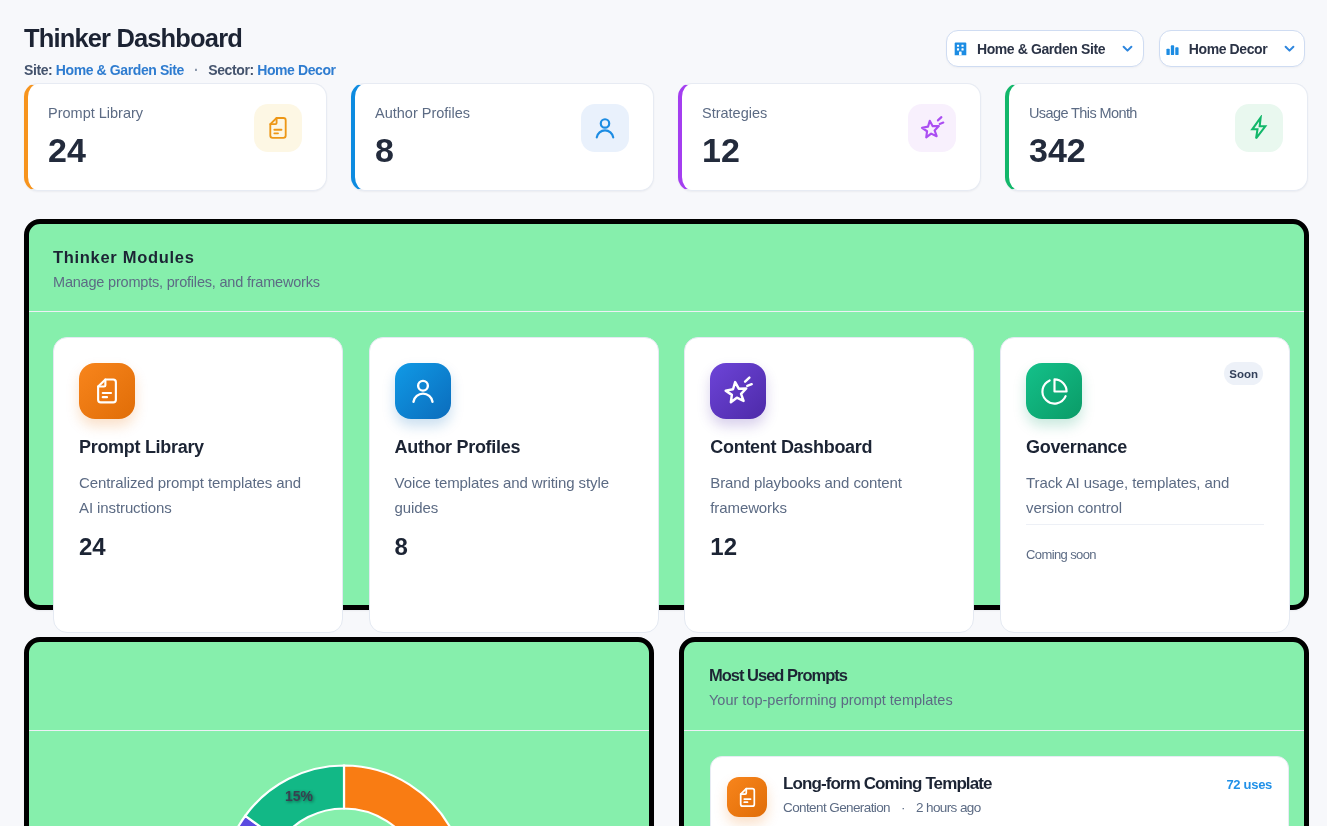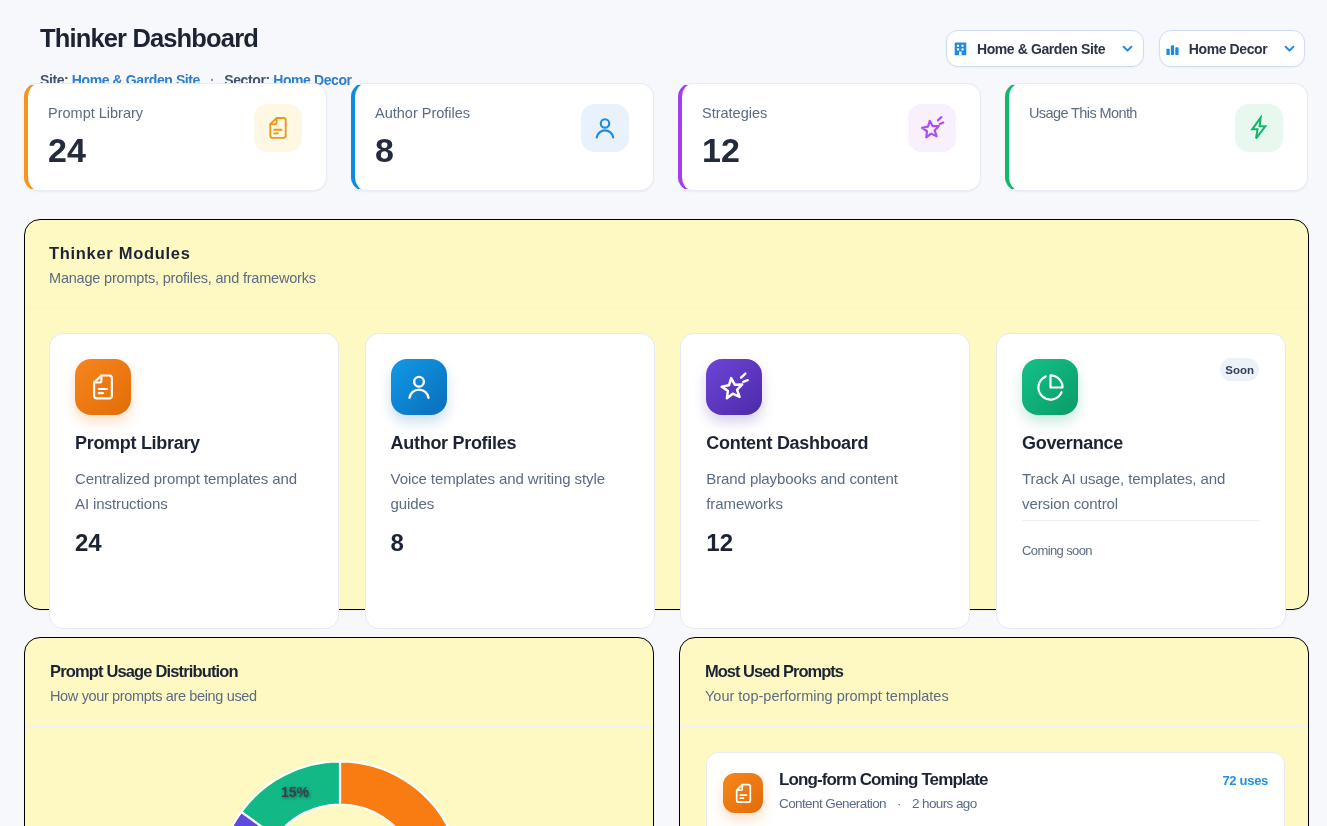--- a/index.html
+++ b/index.html
@@ -1,19 +1,19 @@
 <!DOCTYPE html>
 <html><head>
 <meta charset="utf-8">
 <style>
   * { margin:0; padding:0; box-sizing:border-box; }
   html,body { width:1327px; height:826px; overflow:hidden; }
   body { background:#f7f8fb; font-family:"Liberation Sans", sans-serif; position:relative; color:#1d2435; }
   .abs { position:absolute; }
-  .card { background:#fef9c3; border:1px solid #000000; border-radius:16px; box-shadow:0 1px 2px rgba(15,23,42,.05); }
+  .card { background:#86efac; border:5px solid #000000; border-radius:16px; box-shadow:0 1px 2px rgba(15,23,42,.05); }
   h1 { font-size:25.5px; font-weight:700; color:#1c2333; letter-spacing:-.85px; }
   .siteline { font-size:14px; color:#44536d; font-weight:700; letter-spacing:-.4px; }
   .siteline a { color:#2e7cd0; text-decoration:none; font-weight:700; }
   .dot { color:#8a97ab; font-weight:700; padding:0 10px; }
   .hbtn { position:absolute; top:30px; height:37px; background:#fff; border:1px solid #cfdcf2; border-radius:12px; display:flex; align-items:center; justify-content:center; padding:0 10px; gap:10px; box-shadow:0 1px 2px rgba(15,23,42,.04); }
   .hbtn svg { flex:none; }
   .hbtn .t { font-size:14px; font-weight:700; color:#2b3346; white-space:nowrap; letter-spacing:-.4px; }
   
   .stat { position:absolute; top:83px; width:303px; height:108px; background:#fff; border:1px solid #e7ebf3; border-left-width:4px; border-radius:14px; box-shadow:0 1px 2px rgba(15,23,42,.05); padding:21px 20px 0 20px; }
   .stat .lbl { font-size:14.5px; color:#5c6b84; font-weight:400; }
@@ -37,23 +37,23 @@
   
   .pitem { position:absolute; left:26px; top:114px; width:579px; height:90px; border:1px solid #e7ebf3; border-radius:12px; background:#fff; padding:17px 16px 0 16px; }
   .pitem .pic { position:absolute; left:16px; top:20px; width:40px; height:40px; border-radius:12px; display:flex; align-items:center; justify-content:center; }
   .pitem .pt { margin-left:56px; font-size:17px; font-weight:700; color:#1c2434; letter-spacing:-.9px; white-space:nowrap; }
   .pitem .ps { margin-left:56px; font-size:13.5px; color:#5c6b84; margin-top:6px; letter-spacing:-.6px; }
   .uses { position:absolute; right:16px; top:20px; font-size:13px; font-weight:700; color:#2191e8; letter-spacing:-.3px; }
 </style>
 </head>
 <body>
 
-<div class="abs" style="left:40px; top:24px;">
+<div class="abs" style="left:24px; top:24px;">
   <h1>Thinker Dashboard</h1>
-  <div class="siteline" style="margin-top:19px;">Site: <a>Home &amp; Garden Site</a><span class="dot">·</span>Sector: <a>Home Decor</a></div>
+  <div class="siteline" style="margin-top:9px;">Site: <a>Home &amp; Garden Site</a><span class="dot">·</span>Sector: <a>Home Decor</a></div>
 </div>
 
 <div class="hbtn" style="left:946px; width:198px;">
   <svg width="13" height="15" viewBox="0 0 15 16" fill="#1c8ce3">
       <path d="M1.8 1.2h11.4c.55 0 1 .45 1 1v13.6H.8V2.2c0-.55.45-1 1-1z"></path>
       <rect x="3.4" y="3.6" width="2.5" height="2.5" fill="#fff" rx="0.4"></rect>
       <rect x="8.6" y="3.6" width="2.5" height="2.5" fill="#fff" rx="0.4"></rect>
       <rect x="3.4" y="7.8" width="2.5" height="2.5" fill="#fff" rx="0.4"></rect>
       <rect x="8.6" y="7.8" width="2.5" height="2.5" fill="#fff" rx="0.4"></rect>
       <rect x="5.8" y="11.6" width="3" height="4.2" fill="#fff" rx="0.4"></rect>
@@ -103,20 +103,21 @@
   <div class="iconbox" style="background:#f8f0fd;">
     <svg width="27" height="27" viewBox="0 0 24 24" fill="none" stroke="#ab4ef2" stroke-width="1.9" stroke-linecap="round" stroke-linejoin="round">
         <path d="M9.57 5.14 L12.18 9.93 L17.62 9.79 L13.87 13.74 L15.69 18.87 L10.77 16.53 L6.45 19.84 L7.16 14.44 L2.67 11.36 L8.02 10.36 Z"></path>
         <path d="M16.8 4.8 L19.9 1.9"></path>
         <path d="M18.4 7.9 L21.6 6.7"></path>
       </svg>
   </div>
 </div>
 <div class="stat" style="left:1005px; border-left-color:#12b76a;">
   <div class="lbl" style="letter-spacing:-.6px;">Usage This Month</div>
+  <div class="num">342</div>
   <div class="iconbox" style="background:#e9f8ef;">
     <svg width="26" height="26" viewBox="0 0 24 24" fill="none" stroke="#12b76a" stroke-width="1.9" stroke-linecap="round" stroke-linejoin="round" style="stroke-linejoin:miter">
         <path d="M13.5 2.5 L5.8 13.2 H10.6 L9.3 21.5 L17.8 10.4 H12.6 Z"></path>
       </svg>
   </div>
 </div>
 
 <div class="card abs" style="left:24px; top:219px; width:1285px; height:391px;">
   <div style="padding:24px 24px 0;">
     <div class="sect-title" style="letter-spacing:.7px;">Thinker Modules</div>
@@ -172,24 +173,20 @@
         </svg>
     </div>
     <h3>Governance</h3>
     <div class="desc">Track AI usage, templates, and version control</div>
     <div class="hrline" style="top:186px; left:25px; right:25px;"></div>
     <div class="abs" style="top:209px; left:25px; font-size:13px; color:#5c6b84; letter-spacing:-.6px;">Coming soon</div>
   </div>
 </div>
 
 <div class="card abs" style="left:24px; top:637px; width:630px; height:400px;">
-  <div style="padding:24px 25px 0;">
-    <div class="sect-title" style="letter-spacing:-.85px;">Prompt Usage Distribution</div>
-    <div class="sect-sub" style="letter-spacing:-.35px;">How your prompts are being used</div>
-  </div>
   <div class="hrline" style="top:88px;"></div>
   <svg class="abs" style="left:0; top:88px;" width="630" height="300" viewBox="0 0 630 300">
     <g transform="translate(0,-88)">
 
       <path d="M 315 123.5 A 122 122 0 0 1 408.45 323.95 L 375.51 296.30 A 79 79 0 0 0 315 166.5 Z" fill="#f97c13" stroke="#fff" stroke-width="2.2"></path>
 
       <path d="M 193 245.5 A 122 122 0 0 1 216.30 173.77 L 251.09 199.05 A 79 79 0 0 0 236 245.5 Z" fill="#5b4be0" stroke="#fff" stroke-width="2.2"></path>
 
       <path d="M 216.30 173.77 A 122 122 0 0 1 315 123.5 L 315 166.5 A 79 79 0 0 0 251.09 199.05 Z" fill="#12b886" stroke="#fff" stroke-width="2.2"></path>
       <text x="270" y="159" font-size="14" font-weight="700" fill="#374151" text-anchor="middle" style="filter:drop-shadow(1px 1px 1.5px rgba(0,0,0,.45));">15%</text>

